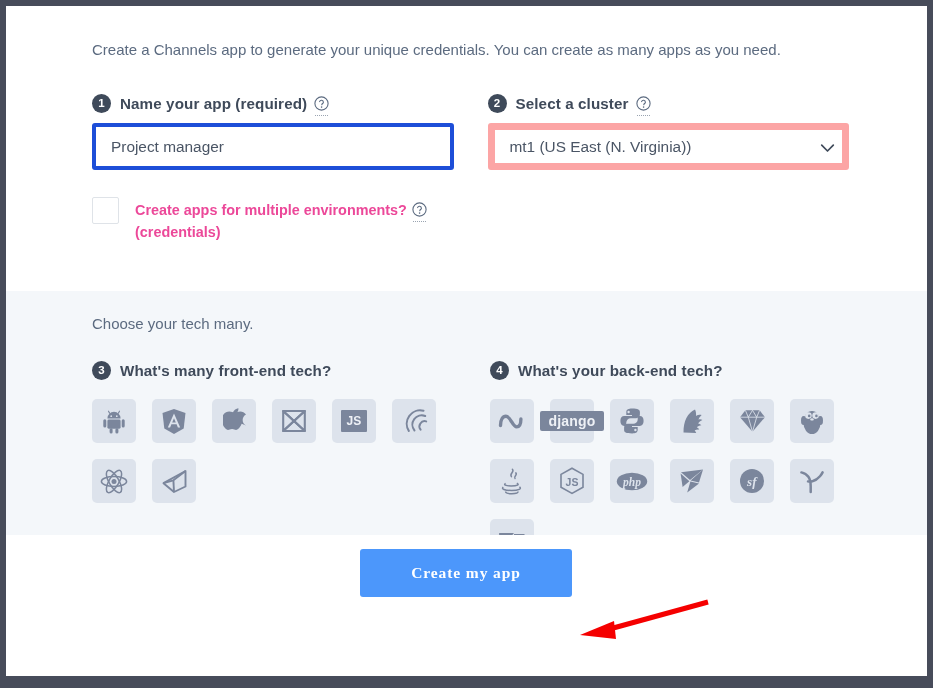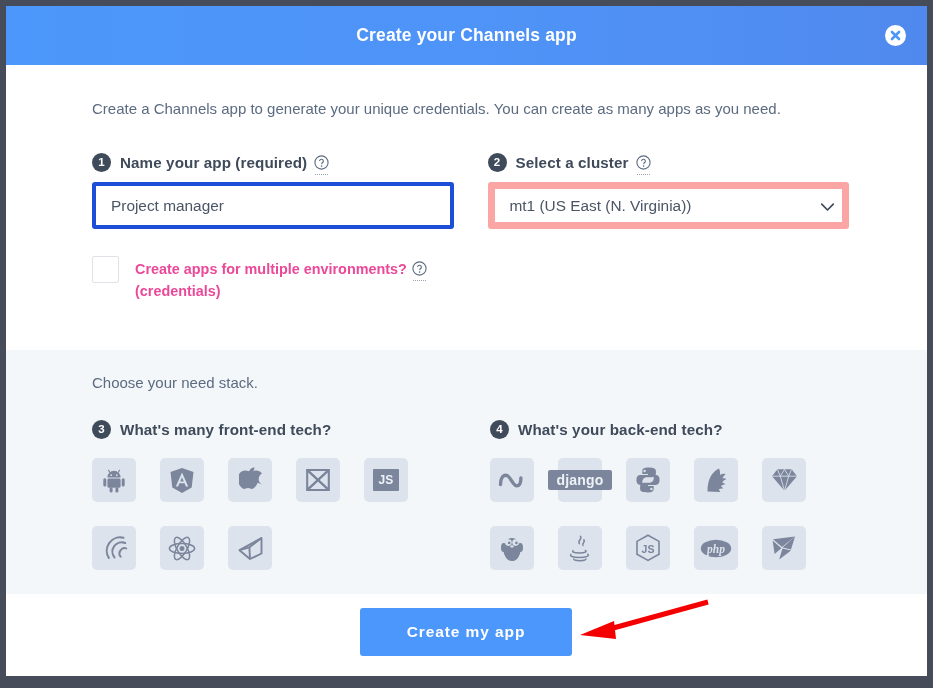--- a/index.html
+++ b/index.html
@@ -185,21 +185,21 @@
   .tech-cols {
     display: flex;
     margin-top: 27px;
     padding: 0 0 0 86px;
   }
   .tech-col { width: 398px; }
   .tech-col.second { margin-left: 0px; }
   .tech-grid {
     display: flex;
     flex-wrap: wrap;
-    gap: 24px;
+    gap: 16px;
     margin-top: 18px;
     width: 356px;
   }
   .tech-tile {
     width: 44px; height: 44px;
     border-radius: 5px;
     background: #dde3ec;
     display: flex; align-items: center; justify-content: center;
     cursor: pointer;
     flex: none;
@@ -230,47 +230,39 @@
     position: absolute;
     left: 354px; top: 14px;
     width: 212px; height: 48px;
     background: #4c97fb;
     color: #ffffff;
     border: none;
     border-radius: 3px;
     font-size: 15.5px;
     font-weight: bold;
     letter-spacing: .9px;
-    font-family: Liberation Sans, sans-serif;
+    font-family: Liberation Serif, serif;
     cursor: pointer;
   }
 
   
   .annot-arrow {
     position: absolute;
     left: 570px; top: 596px;
     width: 150px; height: 50px;
     pointer-events: none;
   }
 </style>
 </head>
 <body>
 
 <div id="page">
 
   <div class="modal">
 
-    <div class="modal-header">
-      <div class="modal-title">Create your Channels app</div>
-      <div class="close-btn">
-        <svg width="13" height="13" viewBox="0 0 13 13" aria-hidden="true">
-          <path d="M3 3 L10 10 M10 3 L3 10" stroke="#4c97fb" stroke-width="2.6" stroke-linecap="round"></path>
-        </svg>
-      </div>
-    </div>
 
     <div class="section-white-top">
 
       <p class="intro">Create a Channels app to generate your unique credentials. You can create as many apps as you need.</p>
 
       <div class="fields-row">
 
         <div class="field-col">
           <div class="step-label">
             <span class="step-badge">1</span>
@@ -319,21 +311,21 @@
               <path d="M5.6 5.6a1.95 1.95 0 0 1 3.8.55c0 1.25-1.6 1.45-1.6 2.6" fill="none" stroke="#5c6b80" stroke-width="1.1" stroke-linecap="round"></path>
               <circle cx="7.6" cy="11.1" r=".78" fill="#5c6b80"></circle>
             </svg></span><br>
           <span>(credentials)</span>
         </div>
       </div>
     </div>
 
     <div class="section-tech">
 
-      <p class="tech-intro">Choose your need stack.</p>
+      <p class="tech-intro">Choose your tech many.</p>
 
       <div class="tech-cols">
 
         <div class="tech-col">
           <div class="step-label">
             <span class="step-badge">3</span>
             <span class="step-text">What's many front-end tech?</span>
           </div>
           <div class="tech-grid">
 

